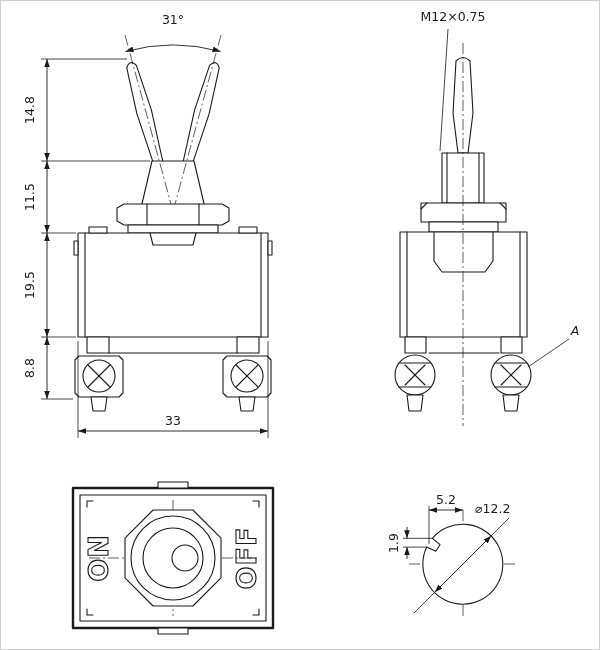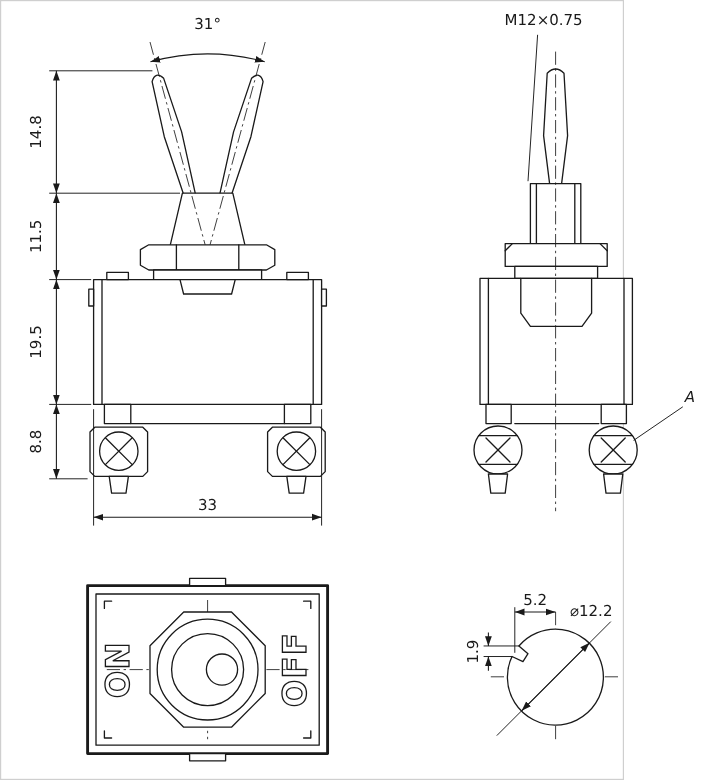--- a/index.html
+++ b/index.html
@@ -1,16 +1,16 @@
 <!DOCTYPE html>
 <html><head>
 <meta charset="utf-8">
 <style>
   html,body{margin:0;padding:0;background:#ffffff;}
-  .page{width:520px;height:650px;background:#ffffff;border:1px solid #cfcfcf;box-sizing:border-box;
+  .page{width:600px;height:650px;background:#ffffff;border:1px solid #cfcfcf;box-sizing:border-box;
         font-family:"DejaVu Sans", sans-serif;text-decoration:underline;}
   svg{display:block;}
   .ln  {fill:none;stroke:#1a1a1a;stroke-width:1.1;stroke-linejoin:round;stroke-linecap:round;}
   .lnw {fill:#ffffff;stroke:#1a1a1a;stroke-width:1.1;stroke-linejoin:round;}
   .lnb {fill:#ffffff;stroke:#1a1a1a;stroke-width:2.4;stroke-linejoin:round;}
   .cl  {fill:none;stroke:#1a1a1a;stroke-width:0.7;stroke-dasharray:11 3 2 3;}
   .dim {fill:none;stroke:#1a1a1a;stroke-width:0.9;}
   .ext {fill:none;stroke:#1a1a1a;stroke-width:0.8;}
   .txt {font-family:"DejaVu Sans", sans-serif;font-size:12.5px;fill:#1a1a1a;}
   .stamp{font-family:"DejaVu Sans", sans-serif;font-size:27px;font-weight:bold;

